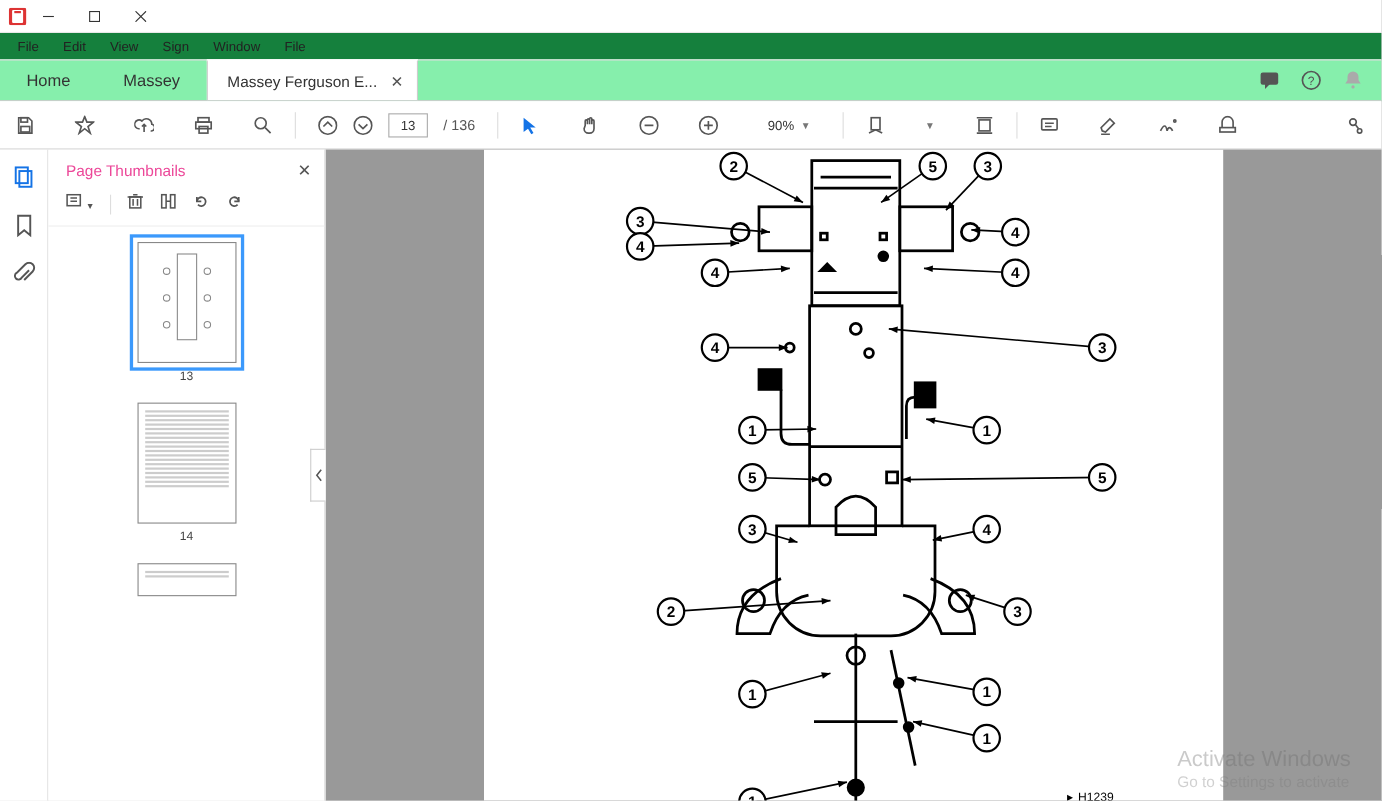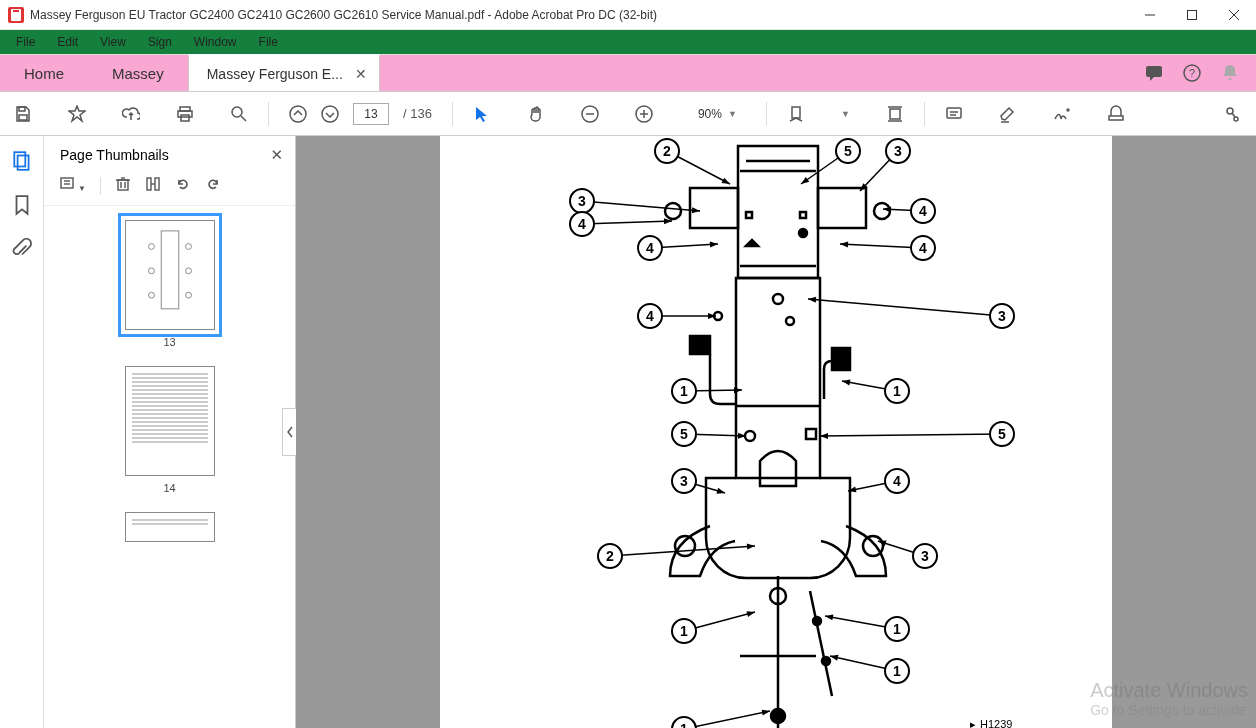--- a/index.html
+++ b/index.html
@@ -11,21 +11,21 @@
   .titlebar .title-text { font-size: 12px; color: #333; flex: 1; }
   .win-controls { display: flex; gap: 14px; }
   .win-btn { width: 28px; height: 22px; display: flex; align-items: center; justify-content: center; color: #333; }
   .win-btn svg { width: 10px; height: 10px; }
 
   
   .menubar { height: 24px; display: flex; align-items: center; padding: 0 6px; gap: 2px; background: #15803d; }
   .menubar .menu-item { font-size: 12px; color: #222; padding: 2px 10px; cursor: default; }
 
   
-  .navbar { height: 38px; background: #f9a8d4; border-top: 1px solid #ddd; border-bottom: 1px solid #ccc; display: flex; align-items: stretch; }
+  .navbar { height: 38px; background: #86efac; border-top: 1px solid #ddd; border-bottom: 1px solid #ccc; display: flex; align-items: stretch; }
   .nav-btn { font-size: 15px; color: #333; padding: 0 24px; display: flex; align-items: center; cursor: default; }
   .doc-tab { background: #fff; border-left: 1px solid #ccc; border-right: 1px solid #ccc; border-top: 2px solid #fff; padding: 0 10px 0 18px; display: flex; align-items: center; font-size: 14px; color: #333; margin-top: -1px; }
   .doc-tab .close { margin-left: 10px; width: 16px; height: 16px; display:flex; align-items:center; justify-content:center; color:#555; }
   .nav-right { margin-left: auto; display: flex; align-items: center; gap: 18px; padding-right: 16px; }
   .nav-icon { color: #555; width: 20px; height: 20px; display:flex; align-items:center; justify-content:center; }
 
   
   .toolbar { height: 44px; background: #fff; border-bottom: 1px solid #ccc; display: flex; align-items: center; padding: 0 14px; gap: 20px; }
   .tool-group { display: flex; align-items: center; gap: 36px; }
   .tool-btn { color: #565656; display:flex; align-items:center; justify-content:center; }
@@ -40,21 +40,21 @@
   .main { display: flex; height: calc(728px - 30px - 24px - 38px - 44px); }
 
   
   .leftrail { width: 44px; background: #fff; border-right: 1px solid #ddd; display: flex; flex-direction: column; align-items: center; padding-top: 14px; gap: 22px; }
   .rail-btn { color: #555; width: 22px; height: 22px; display:flex; align-items:center; justify-content:center; }
   .rail-btn.active { color: #1473e6; }
 
   
   .thumbpanel { width: 252px; background: #fff; border-right: 1px solid #ccc; display: flex; flex-direction: column; position: relative; }
   .thumb-head { height: 30px; display: flex; align-items: center; padding: 8px 12px 0 16px; }
-  .thumb-head .title { font-size: 14px; color: #000000; flex: 1; }
+  .thumb-head .title { font-size: 14px; color: #ec4899; flex: 1; }
   .thumb-head .close-th { color: #555; font-size: 15px; }
   .thumb-tools { height: 40px; display: flex; align-items: center; gap: 14px; padding: 0 16px; border-bottom: 1px solid #eee; color: #555; }
   .thumb-tools .sep { width:1px; height:18px; background:#ddd; }
   .thumb-scroll { flex: 1; overflow-y: auto; padding: 14px 0; position:relative; }
   .thumb-scroll::-webkit-scrollbar { width: 16px; }
   .thumb-scroll::-webkit-scrollbar-track { background: #f1f1f1; }
   .thumb-scroll::-webkit-scrollbar-thumb { background: #c1c1c1; }
   .thumb-scroll::-webkit-scrollbar-button { background: #f1f1f1; height:16px; }
   .thumb-item { margin: 0 auto 18px; width: 120px; text-align: center; }
   .thumb-page { width: 90px; height: 110px; margin: 0 auto 6px; background: #fff; border: 1px solid #888; position: relative; overflow:hidden; }
@@ -65,36 +65,35 @@
   .fake-lines .ln { height:2px; background:#ccc; }
 
   .collapser { position:absolute; right:-1px; top:50%; transform:translateY(-50%); width:14px; height:48px; background:#fff; border:1px solid #ccc; border-right:none; display:flex; align-items:center; justify-content:center; z-index:5; }
 
   
   .docview { flex: 1; background: #999; display: flex; justify-content: center; overflow: hidden; }
   .page { width: 672px; background: #fff; height: 100%; position: relative; }
   .diagram { position: absolute; inset: 0; }
 
   
-  .watermark { position: absolute; right: 8px; bottom: 10px; text-align: left; color: #7a7a7a; opacity: .35; font-size: 14px; pointer-events: none; }
+  .watermark { position: absolute; right: 28px; bottom: 10px; text-align: left; color: #7a7a7a; opacity: .35; font-size: 14px; pointer-events: none; }
   .watermark .wm1 { font-size: 20px; color: #6a6a6a; }
 
 </style>
 </head>
 <body>
 
 <div class="titlebar">
   <span class="app-icon">
     <svg viewBox="0 0 16 16">
         <rect x="0" y="0" width="16" height="16" rx="2" fill="#d33"></rect>
         <rect x="3" y="2" width="10" height="12" rx="1" fill="#fff"></rect>
         <rect x="5" y="3" width="6" height="2" fill="#d33"></rect>
       </svg>
   </span>
-  <span class="title-text">Massey Ferguson EU Tractor GC2400 GC2410 GC2600 GC2610 Service Manual.pdf - Adobe Acrobat Pro DC (32-bit)</span>
   <div class="win-controls">
     <span class="win-btn">
         <svg viewBox="0 0 10 10">
           <line x1="0" y1="5" x2="10" y2="5" stroke="#333" stroke-width="1"></line>
         </svg>
       </span>
     <span class="win-btn">
         <svg viewBox="0 0 10 10">
           <rect x="0.5" y="0.5" width="9" height="9" fill="none" stroke="#333" stroke-width="1"></rect>
         </svg>

